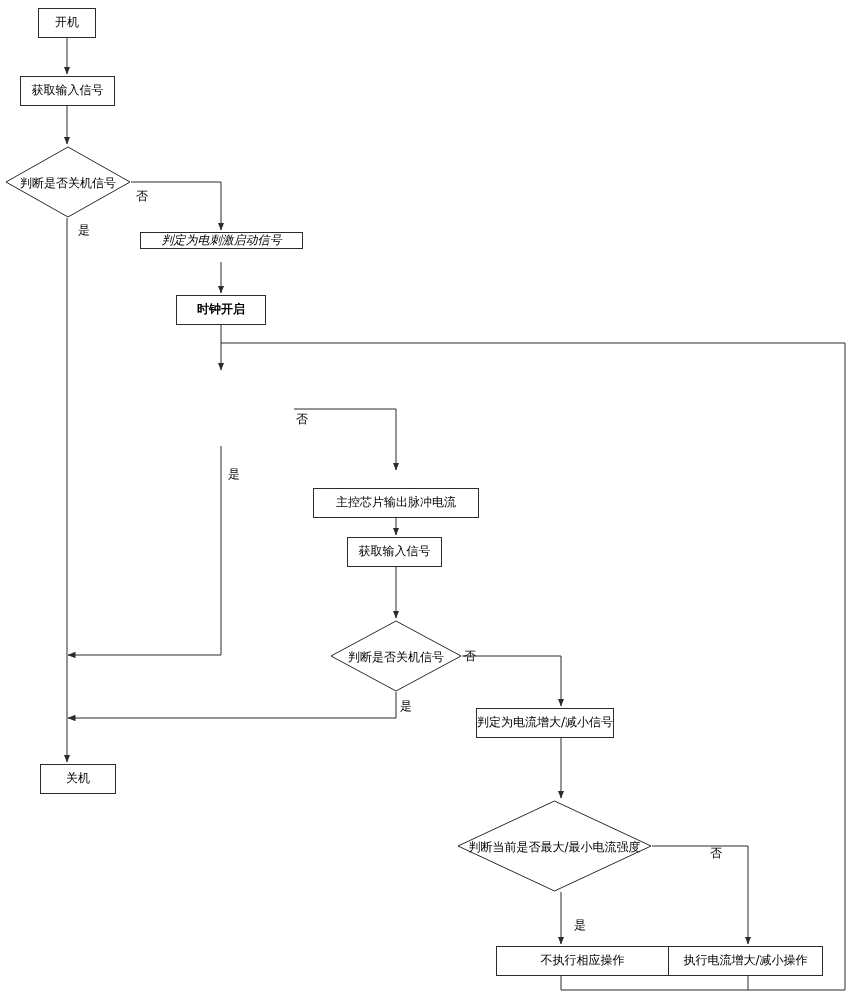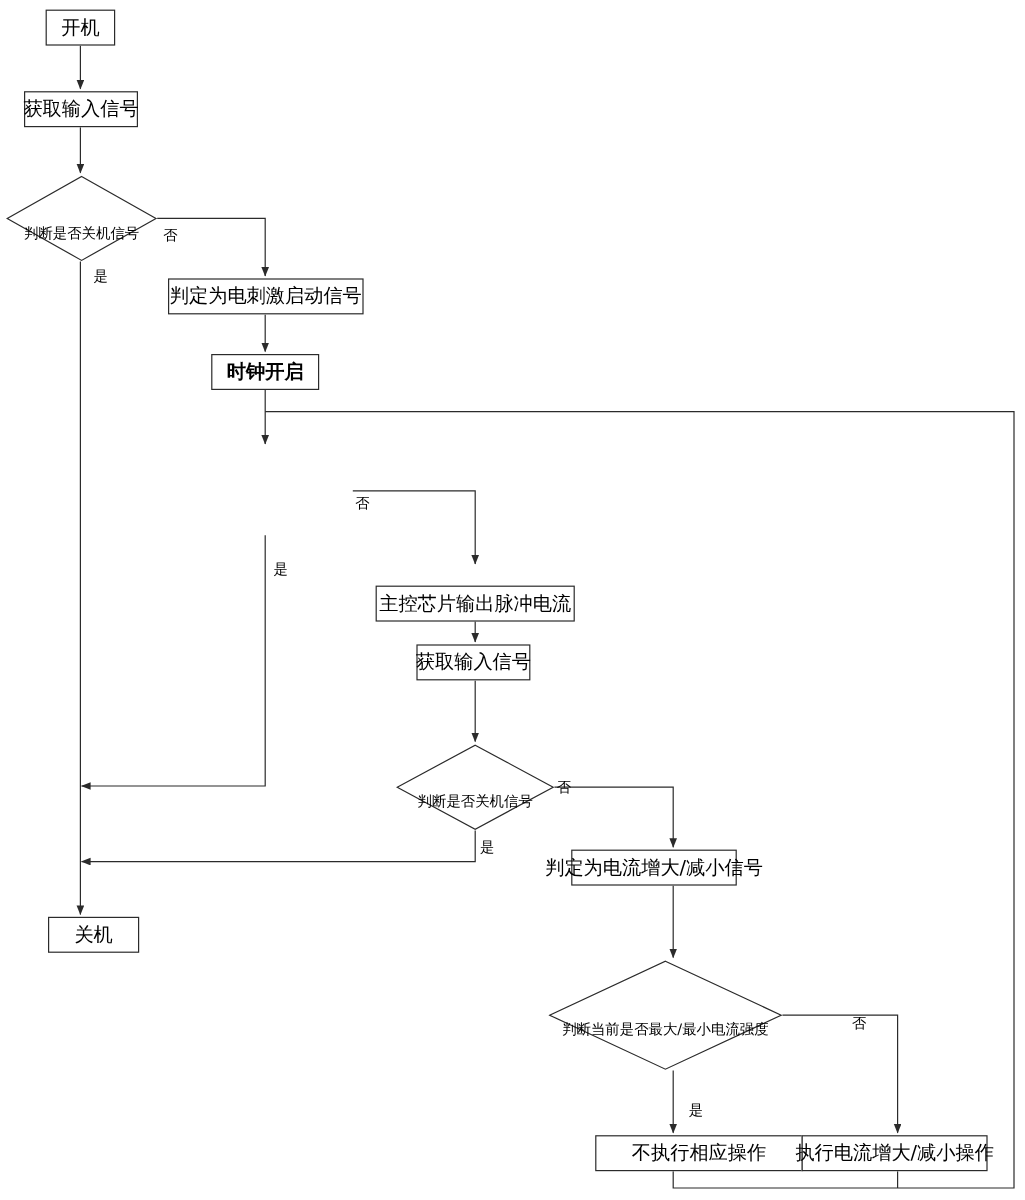--- a/index.html
+++ b/index.html
@@ -25,40 +25,40 @@
     height: 1000px;
   }
   .node {
     position: absolute;
     box-sizing: border-box;
     display: flex;
     align-items: center;
     justify-content: center;
     text-align: left;
     color: #000000;
-    font-size: 16px;
+    font-size: 12px;
     line-height: 1.15;
     white-space: nowrap;
   }
   .box {
     border: 1px solid #2b2b2b;
     background: #ffffff;
   }
   .diamond-wrap {
     position: absolute;
   }
   .diamond-shape {
     position: absolute;
     left: 0;
     top: 0;
   }
   .diamond-label {
     position: absolute;
     left: 0;
-    top: 12px;
+    top: 1px;
     width: 100%;
     height: 100%;
     display: flex;
     align-items: center;
     justify-content: center;
     color: #000000;
     font-size: 12px;
     white-space: nowrap;
   }
   .edge-label {
@@ -130,21 +130,21 @@
     <span>获取输入信号</span>
   </div>
 
   <div class="diamond-wrap" style="left:5px; top:146px; width:126px; height:72px;">
     <svg class="diamond-shape" width="126" height="72" viewBox="0 0 126 72" xmlns="http://www.w3.org/2000/svg">
       <polygon points="63,1 125,36 63,71 1,36" fill="#ffffff" stroke="#2b2b2b" stroke-width="1"></polygon>
     </svg>
     <div class="diamond-label">判断是否关机信号</div>
   </div>
 
-  <div class="node box" style="left:140px; top:232px; width:163px; height:30px;">
+  <div class="node box" style="left:140px; top:232px; width:163px; height:17px;font-style:italic;">
     <span>判定为电刺激启动信号</span>
   </div>
 
   <div class="node box" style="left:176px; top:295px; width:90px; height:30px;font-weight:bold;">
     <span>时钟开启</span>
   </div>
 
 
   <div class="node box" style="left:313px; top:488px; width:166px; height:30px;">
     <span>主控芯片输出脉冲电流</span>

